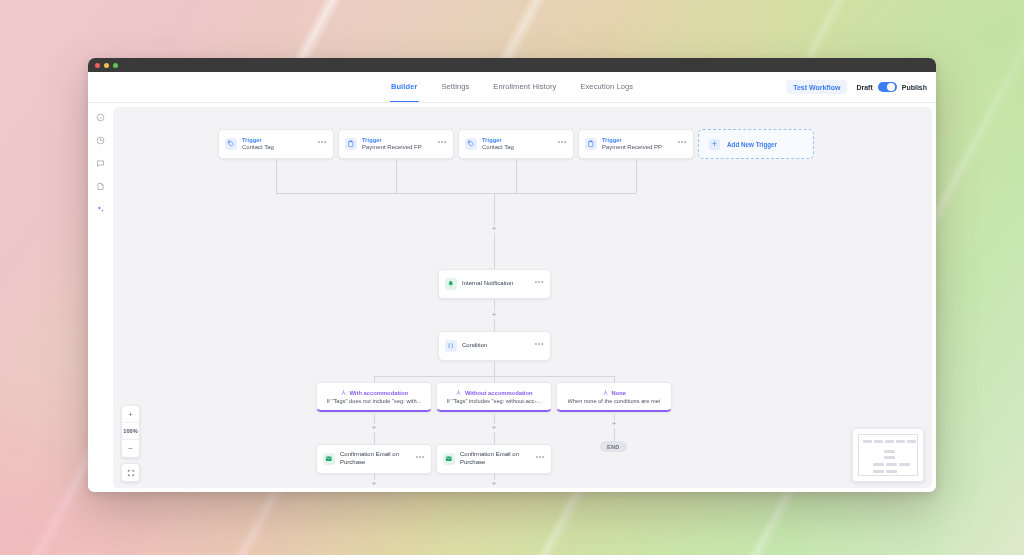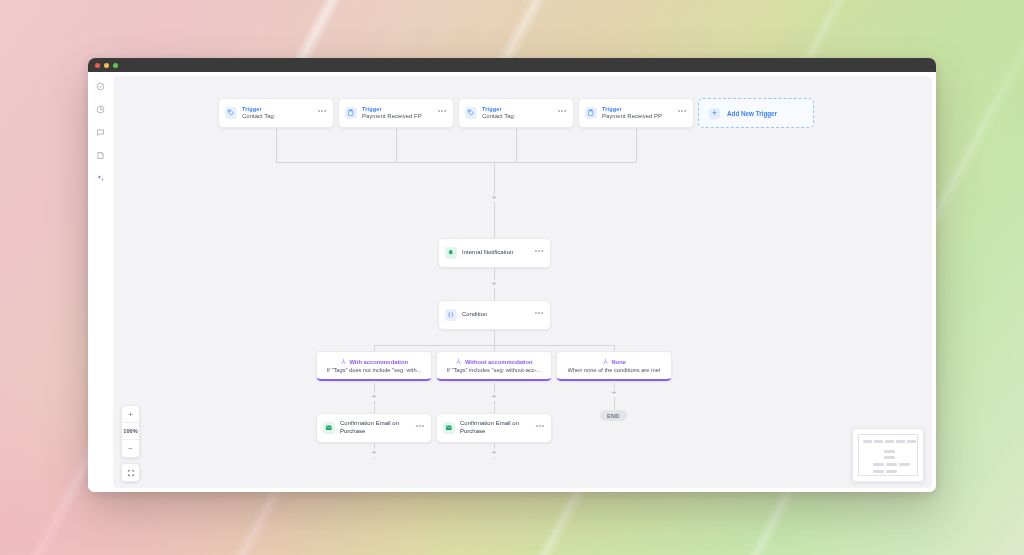--- a/index.html
+++ b/index.html
@@ -235,20 +235,36 @@
 <div id="wallpaper"></div>
 
 <div id="window">
 
   <div id="titlebar">
     <span class="dot red"></span>
     <span class="dot yellow"></span>
     <span class="dot green"></span>
   </div>
 
+  <div id="appheader">
+    <div id="tabs">
+      <div class="tab active">Builder</div>
+      <div class="tab">Settings</div>
+      <div class="tab">Enrollment History</div>
+      <div class="tab">Execution Logs</div>
+    </div>
+    <div id="headerright">
+      <div id="testbtn">Test Workflow</div>
+      <div class="pubgroup">
+        <span>Draft</span>
+        <div id="toggle"></div>
+        <span>Publish</span>
+      </div>
+    </div>
+  </div>
 
   <div id="appbody">
 
     <div id="sidebar">
       <div class="sideicon">
         <svg viewBox="0 0 24 24" fill="none" stroke="currentColor" stroke-width="2">
             <circle cx="12" cy="12" r="9"></circle>
             <path d="M8 12.5l2.5 2.5 5-5.5"></path>
           </svg>
       </div>

